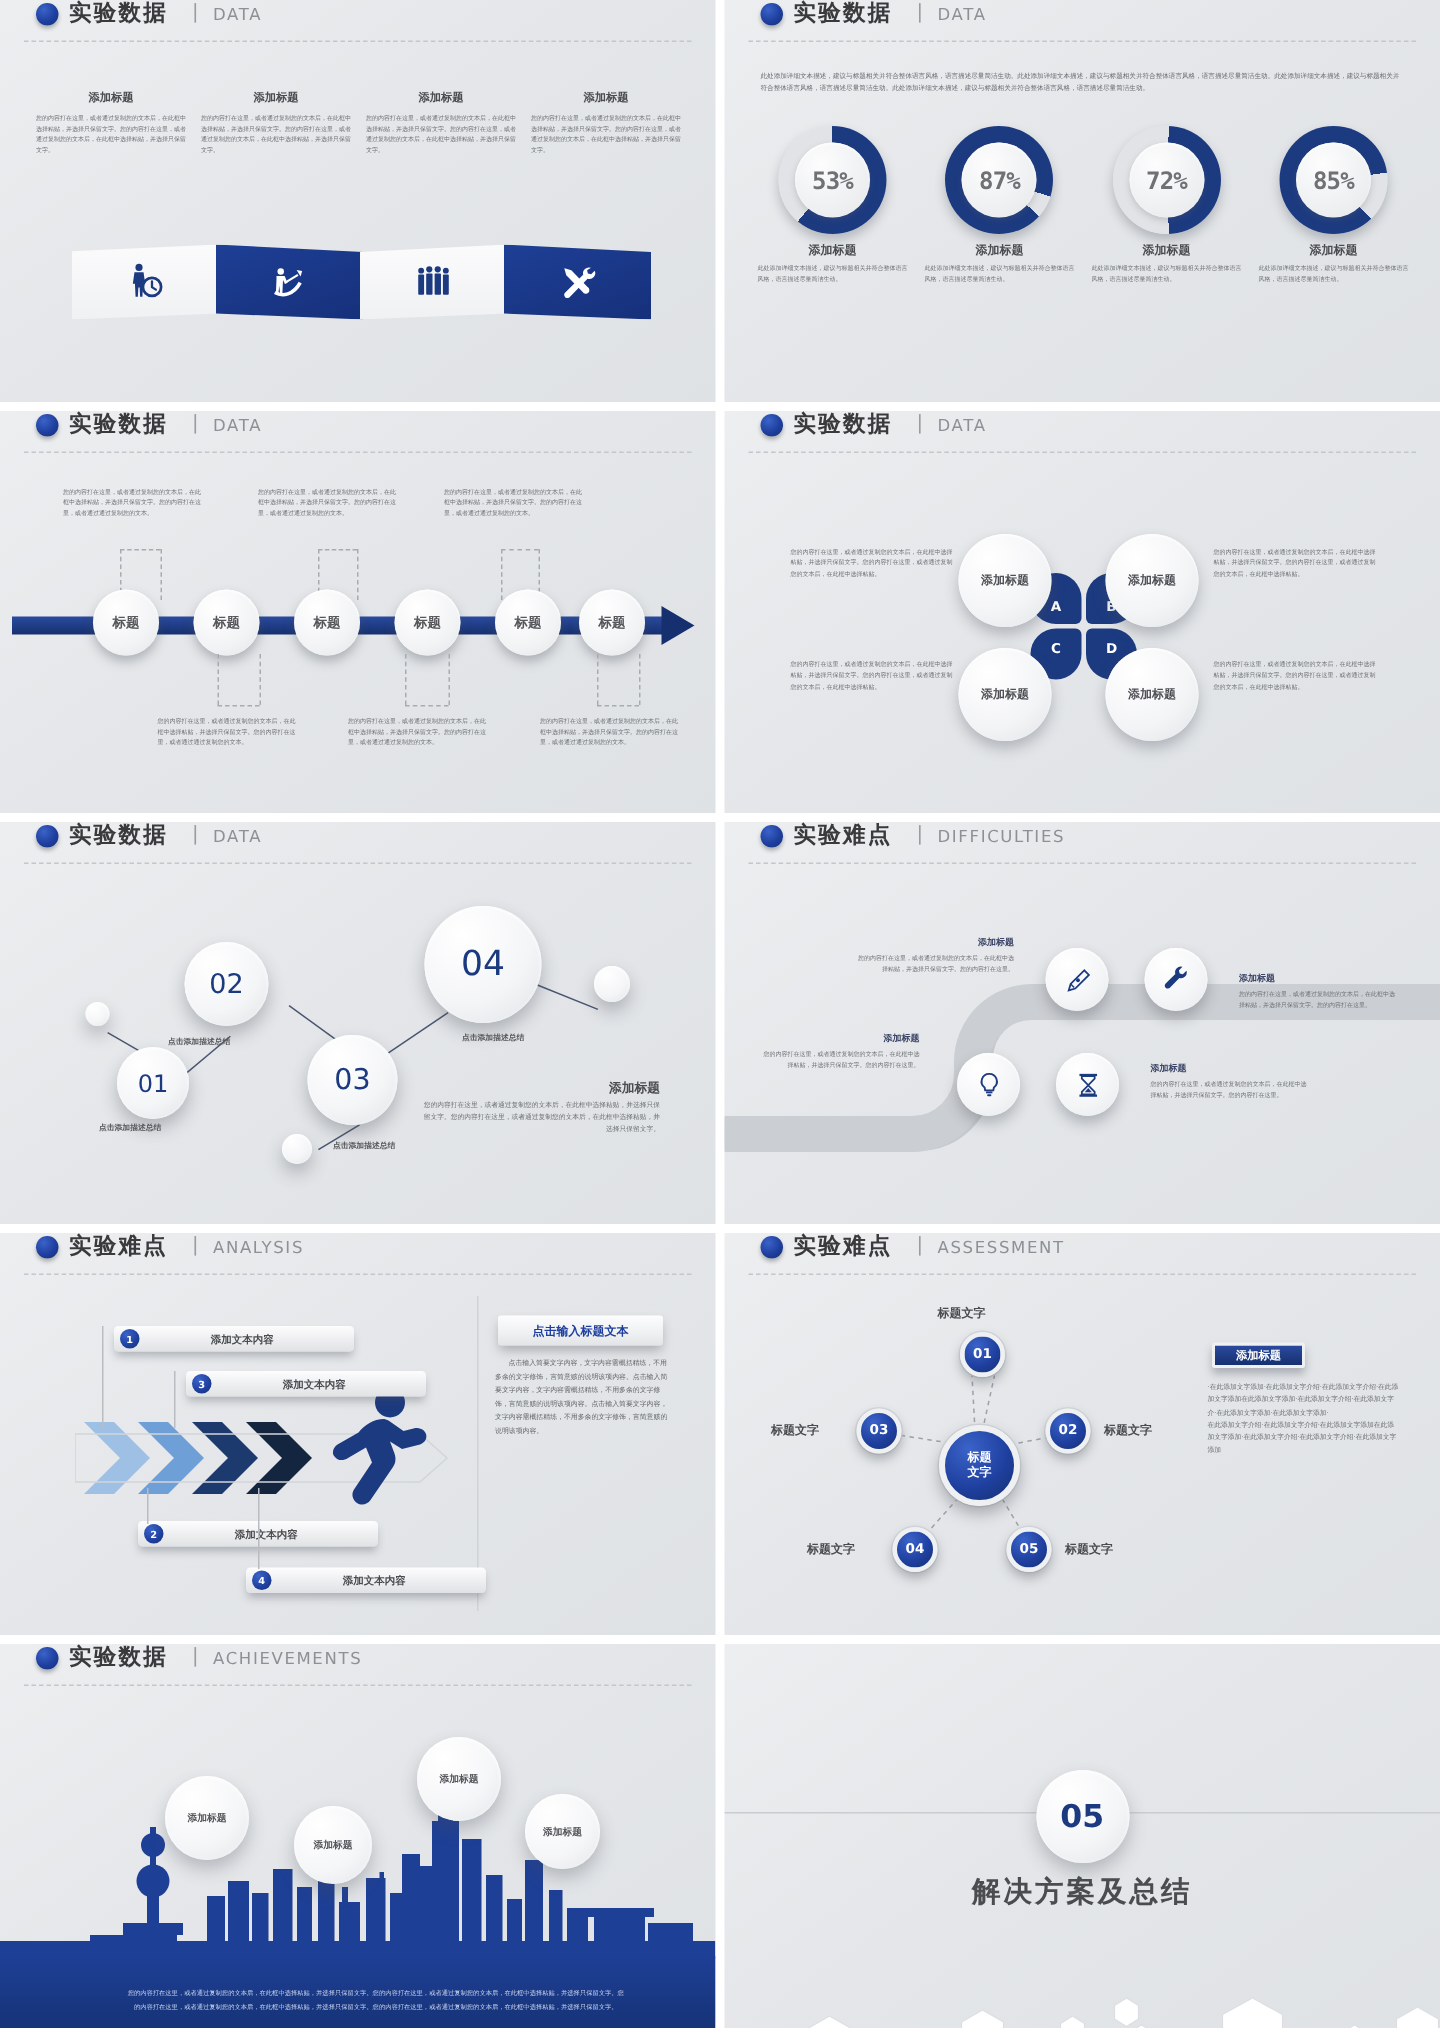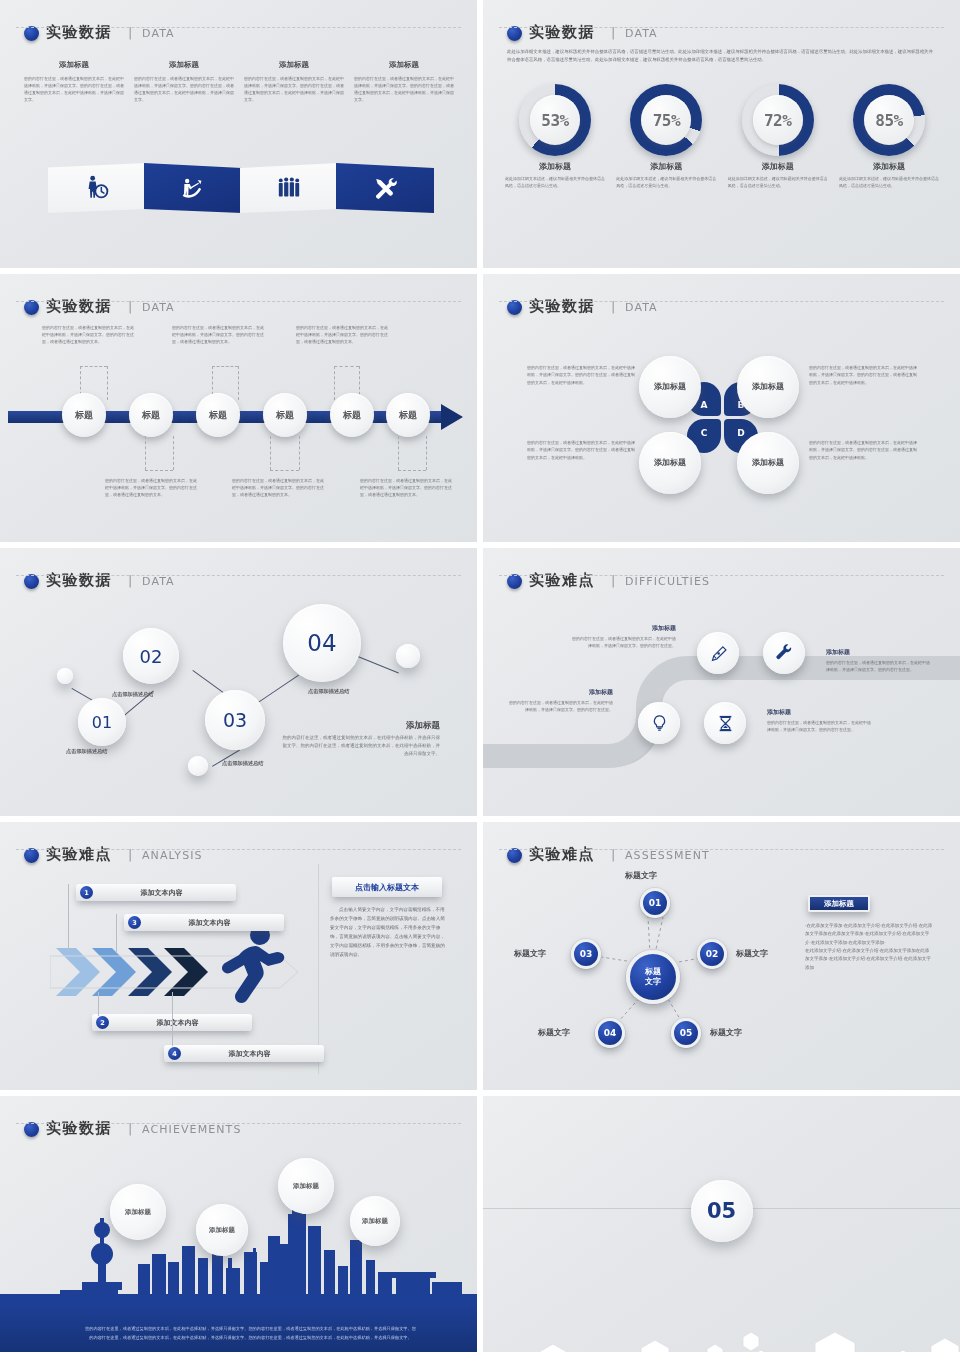--- a/index.html
+++ b/index.html
@@ -18,21 +18,21 @@
     padding:0px 0px;
     background:#ffffff;
   }
   .slide{
     position:relative;
     background:linear-gradient(145deg,#eceef0 0%,#e4e6e9 45%,#dfe2e5 100%);
     overflow:hidden;
   }
 
   
-  .shead{ position:absolute; left:24px; top:24px; right:22px; height:26px;text-align:center; }
+  .shead{ position:absolute; left:24px; top:0; right:22px; height:26px;text-align:center; }
   .sdot{
     position:absolute; left:0; top:2px; width:15px; height:15px; border-radius:50%;
     background:radial-gradient(circle at 35% 30%, #3b63c9 0%, #1e3f9e 55%, #152e78 100%);
     box-shadow:0 2px 3px rgba(0,0,0,.28);
   }
   .sdot:after{
     content:""; position:absolute; left:-4px; top:8px; width:14px; height:9px;
     background:rgba(120,125,135,.35); filter:blur(2px); border-radius:50%; z-index:-1;
   }
   .stitle{
@@ -336,21 +336,21 @@
         <div class="donutwrap">
           <div class="donut" style="background:conic-gradient(#1c3a80 0deg 220deg,#e1e3e6 220deg 360deg)"></div>
           <div class="dval">53%</div>
         </div>
         <div class="ttl">添加标题</div>
         <div class="tiny">此处添加详细文本描述，建议与标题相关并符合整体语言风格，语言描述尽量简洁生动。</div>
       </div>
       <div class="s2item">
         <div class="donutwrap">
           <div class="donut" style="background:conic-gradient(#1c3a80 0deg 108deg,#e1e3e6 108deg 132deg,#1c3a80 132deg 360deg)"></div>
-          <div class="dval">75%</div>
+          <div class="dval">87%</div>
         </div>
         <div class="ttl">添加标题</div>
         <div class="tiny">此处添加详细文本描述，建议与标题相关并符合整体语言风格，语言描述尽量简洁生动。</div>
       </div>
       <div class="s2item">
         <div class="donutwrap">
           <div class="donut" style="background:conic-gradient(#e1e3e6 0deg 2deg,#1c3a80 2deg 178deg,#e1e3e6 178deg 360deg)"></div>
           <div class="dval">72%</div>
         </div>
         <div class="ttl">添加标题</div>
@@ -690,20 +690,21 @@
 
     <div class="cbub2" style="left:110px; top:88px; width:56px; height:56px;">添加标题</div>
     <div class="cbub2" style="left:196px; top:108px; width:52px; height:52px;">添加标题</div>
     <div class="cbub2" style="left:278px; top:62px; width:56px; height:56px;">添加标题</div>
     <div class="cbub2" style="left:350px; top:100px; width:50px; height:50px;">添加标题</div>
   </div>
 
   <div class="slide">
     <div class="secline"></div>
     <div class="secnum">05</div>
+    <div class="sectitle">解决方案及总结</div>
     <svg class="hexes" viewBox="0 0 477 60" preserveAspectRatio="none">
       <g fill="#ffffff" stroke="#dcdee1" stroke-width=".8">
         <polygon points="70,40 84,48 84,62 70,70 56,62 56,48"></polygon>
         <polygon points="118,48 130,55 130,68 118,75 106,68 106,55"></polygon>
         <polygon points="172,36 186,44 186,60 172,68 158,60 158,44"></polygon>
         <polygon points="232,40 240,45 240,54 232,59 224,54 224,45"></polygon>
         <polygon points="268,28 276,33 276,42 268,47 260,42 260,33"></polygon>
         <polygon points="278,46 292,54 292,70 278,78 264,70 264,54"></polygon>
         <polygon points="352,28 372,39 372,61 352,72 332,61 332,39"></polygon>
         <polygon points="420,46 434,54 434,70 420,78 406,70 406,54"></polygon>

